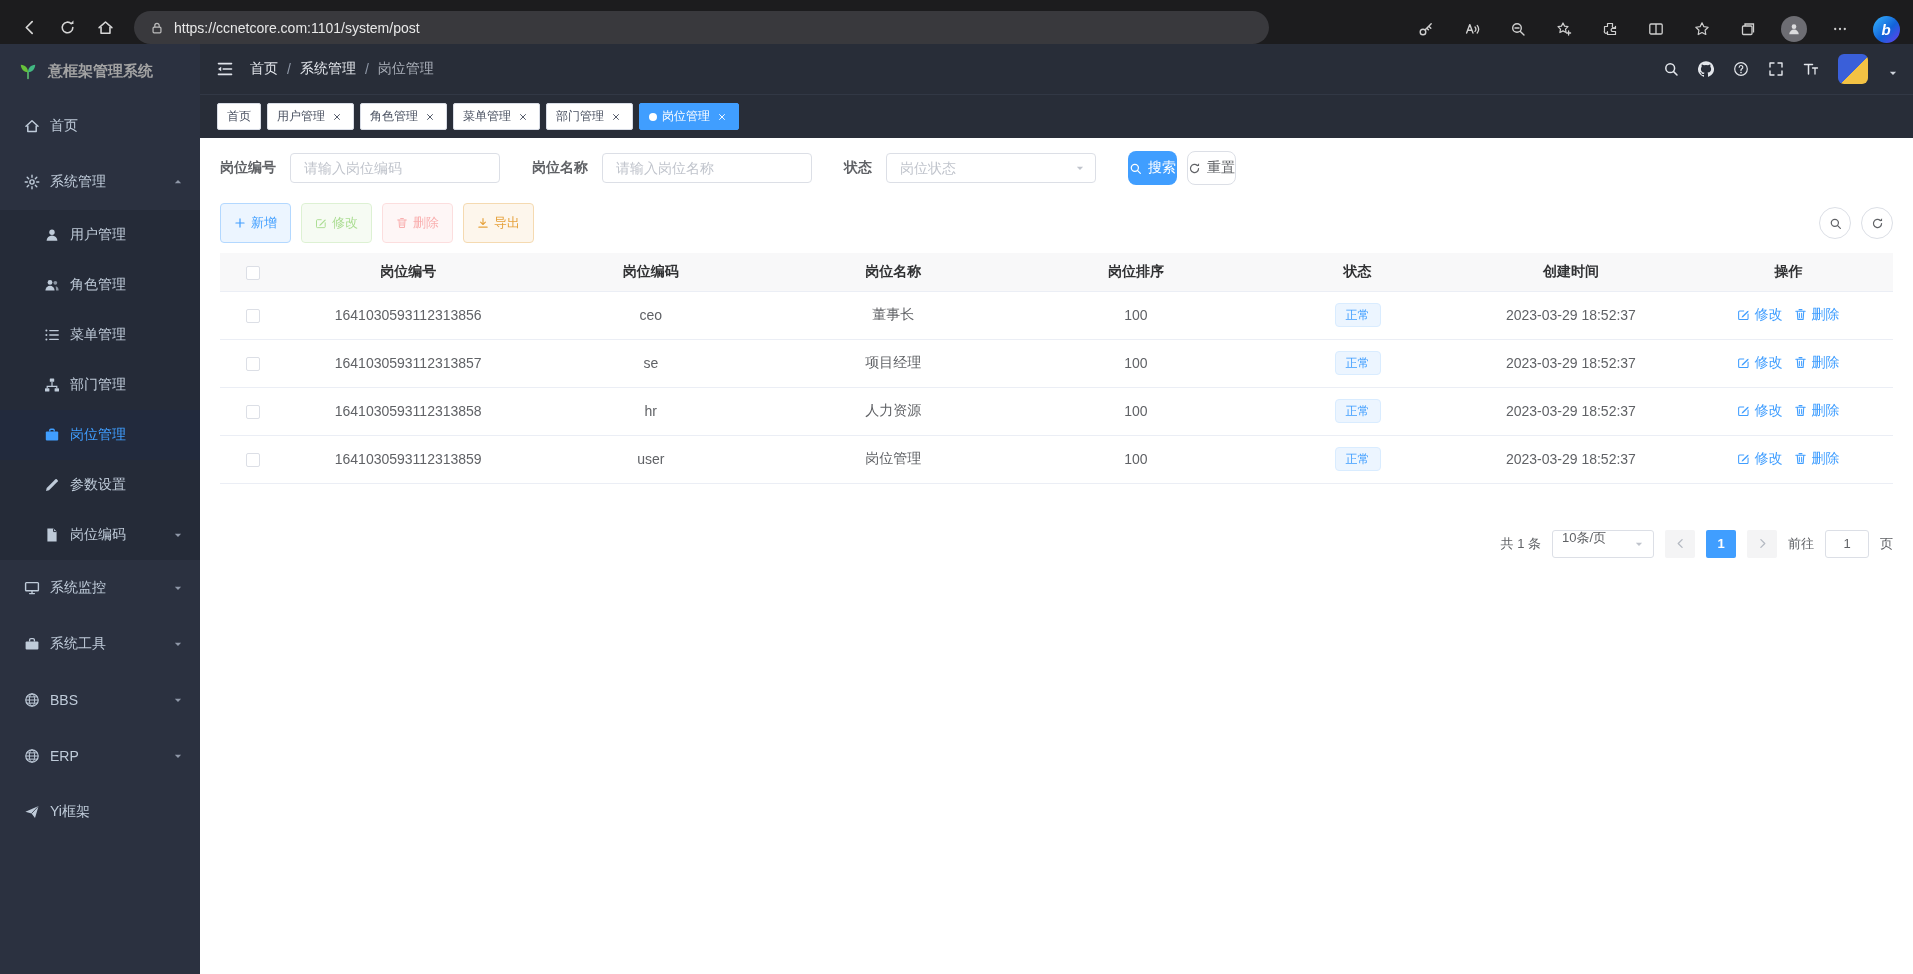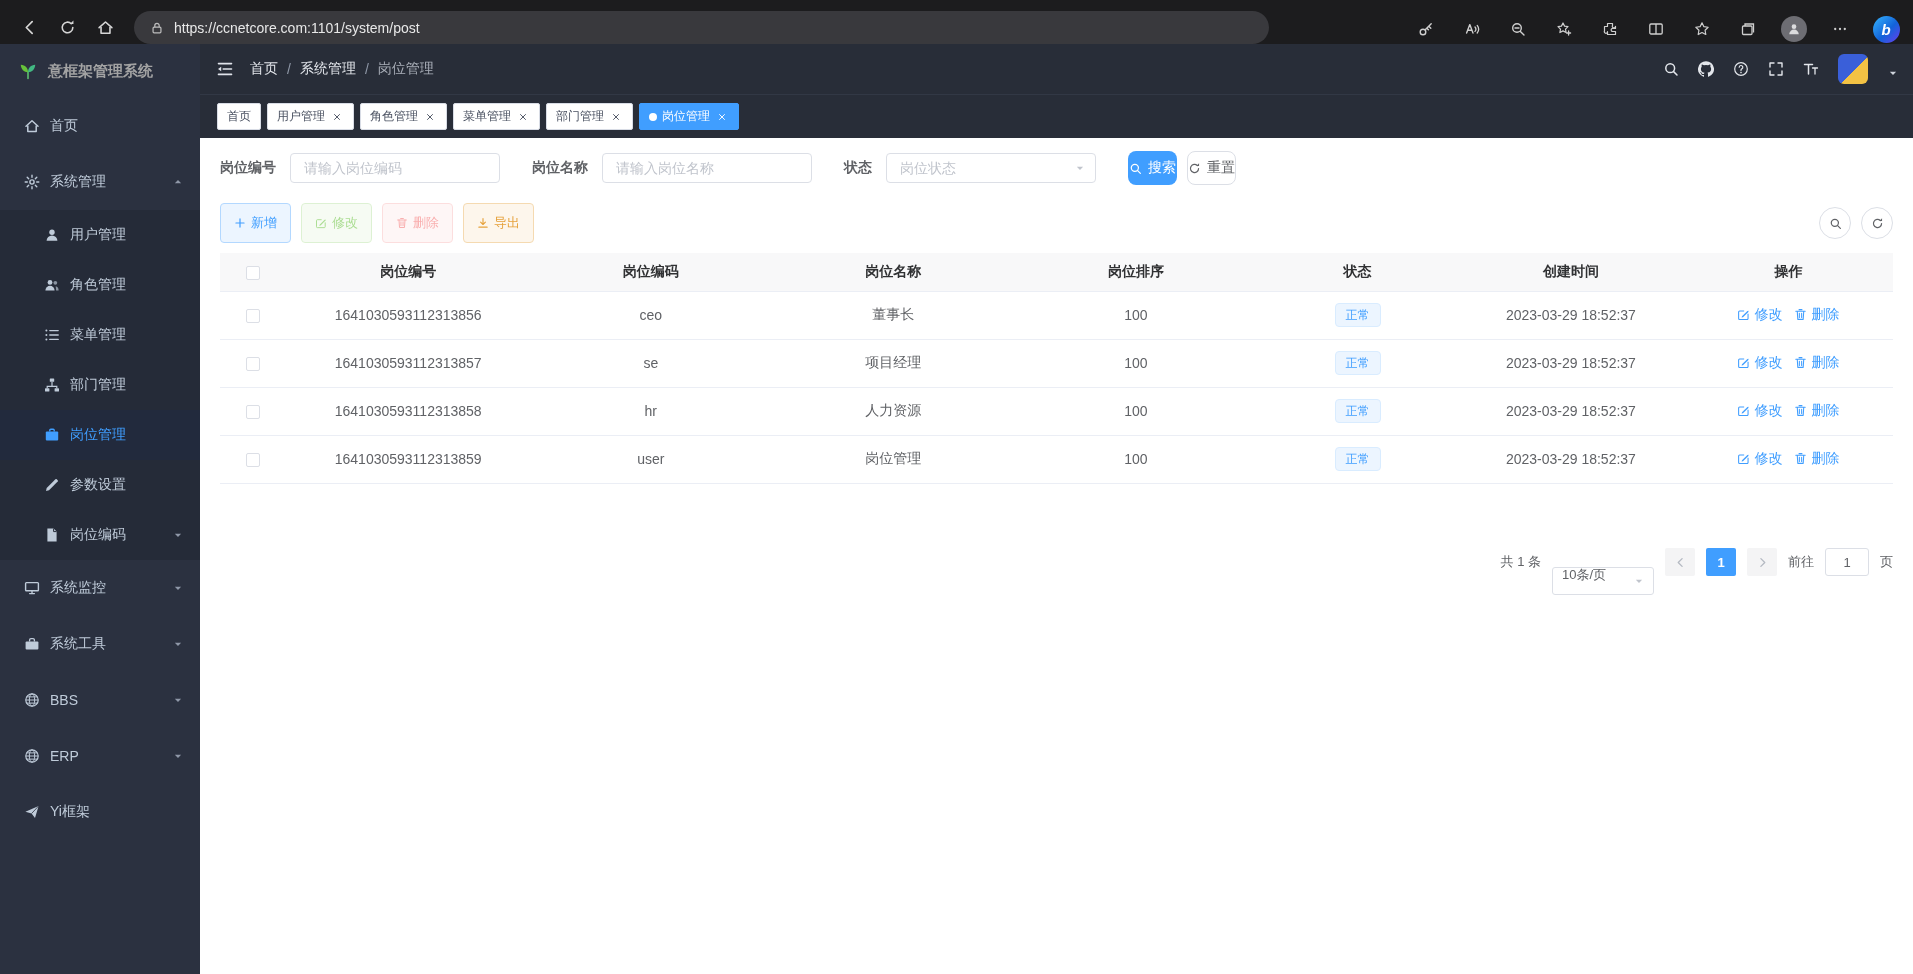--- a/index.html
+++ b/index.html
@@ -85,21 +85,21 @@
   .data-table { width:100%; border-collapse:collapse; table-layout:fixed; }
   .data-table th { background:#f8f8f9; color:#303133; font-weight:700; font-size:14px; height:38px; text-align:center; border-bottom:1px solid #ebeef5; }
   .data-table td { height:48px; text-align:center; color:#606266; font-size:14px; border-bottom:1px solid #ebeef5; white-space:nowrap; }
   .checkbox { display:inline-block; width:14px; height:14px; border:1px solid #dcdfe6; border-radius:2px; background:#fff; vertical-align:middle; cursor:pointer; }
   .status-badge { display:inline-flex; align-items:center; height:24px; padding:0 10px; background:#ecf5ff; border:1px solid #d9ecff; color:#409eff; border-radius:4px; font-size:12px; }
   .op-link { color:#409eff; display:inline-flex; align-items:center; gap:4px; cursor:pointer; font-size:14px; }
   .op-link .icon { font-size:13px; display:flex; }
   .op-link + .op-link { margin-left:12px; }
 
   .pagination { display:flex; align-items:center; justify-content:flex-end; margin-top:46px; gap:11px; color:#606266; font-size:13px; }
-  .page-size-select { position:relative; width:102px; height:28px; border:1px solid #dcdfe6; border-radius:3px; display:flex; align-items:center; padding:0 24px 12px 9px; color:#606266; background:#fff; cursor:pointer;margin-top:37px; }
+  .page-size-select { position:relative; width:102px; height:28px; border:1px solid #dcdfe6; border-radius:3px; display:flex; align-items:center; padding:0 24px 12px 9px; color:#606266; background:#fff; cursor:pointer; }
   .page-size-select .select-caret { right:8px; }
   .page-arrow { min-width:30px; height:28px; background:#f4f4f5; border-radius:2px; display:flex; align-items:center; justify-content:center; color:#b4b9c2; font-size:13px; cursor:pointer; }
   .page-arrow .icon { display:flex; }
   .page-num { min-width:30px; height:28px; border-radius:2px; display:flex; align-items:center; justify-content:center; background:#409eff; color:#fff; font-weight:600; cursor:pointer; }
   .goto-input { width:44px; height:28px; border:1px solid #dcdfe6; border-radius:3px; text-align:center; color:#606266; font-size:13px; }
 </style>
 </head>
 <body>
 
 <div class="browser-bar">

